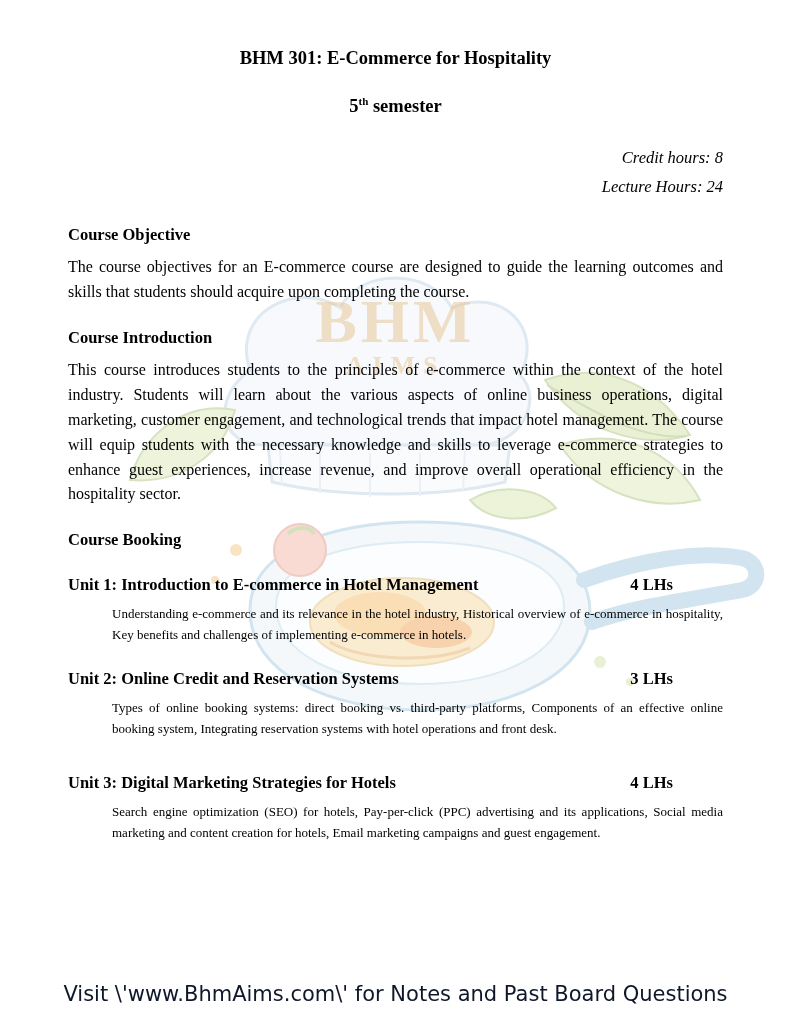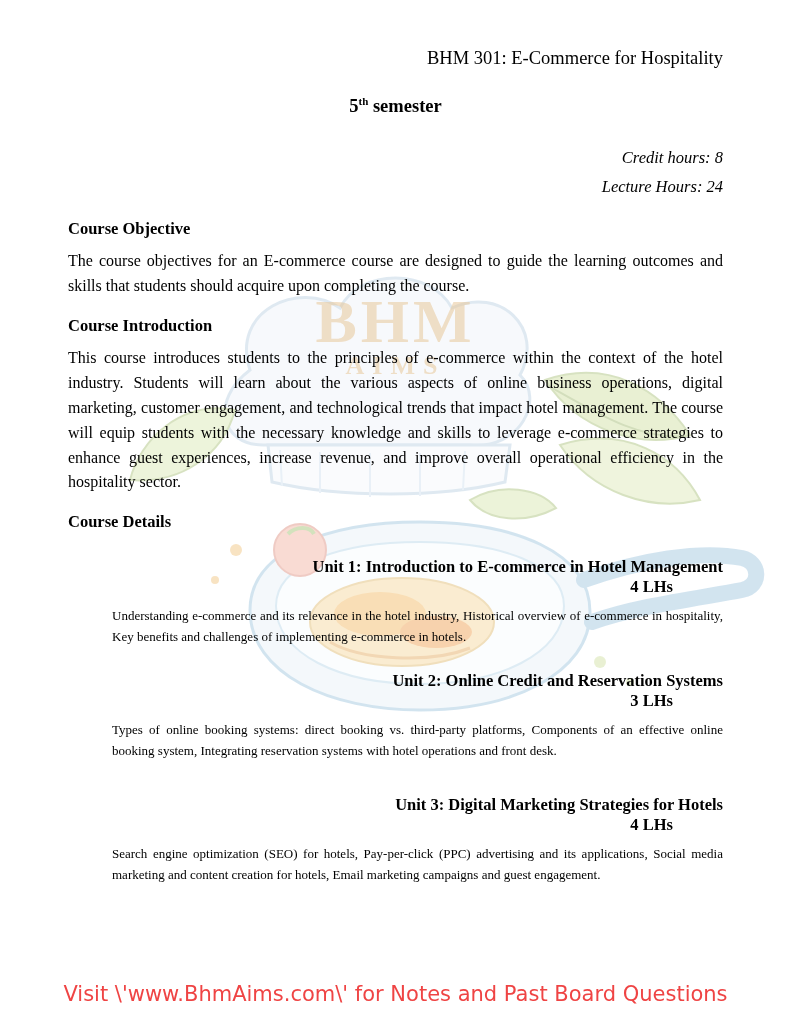--- a/index.html
+++ b/index.html
@@ -59,23 +59,23 @@
     line-height: 1.1;
   }
 
   
   .content {
     position: relative;
     z-index: 2;
     padding: 46px 68px 0 68px;
   }
   .doc-title {
-    text-align: right;
+    text-align: center;
     font-size: 18.5px;
-    font-weight: normal;
+    font-weight: bold;
     margin: 0;
     line-height: 1.3;
   }
   .doc-subtitle {
     text-align: center;
     font-size: 18.5px;
     font-weight: bold;
     margin: 24px 0 0 0;
     line-height: 1.3;
   }
@@ -88,59 +88,58 @@
     text-align: right;
     font-style: italic;
     font-size: 16.5px;
     line-height: 1.75;
   }
   .meta div { white-space: nowrap; }
 
   h2.section-head {
     font-size: 16.5px;
     font-weight: bold;
-    margin: 16px 0 10px 0;
+    margin: 22px 0 10px 0;
     line-height: 1.3;
   }
   p.para {
     font-size: 16px;
     text-align: justify;
     margin: 0 0 4px 0;
     line-height: 1.55;
   }
   .unit-row {
     display: flex;
     justify-content: space-between;
     align-items: flex-end;
     font-size: 16.5px;
     font-weight: bold;
     margin-top: 24px;
     margin-bottom: 8px;
-    flex-direction: column;
   }
   .unit-title { white-space: nowrap; }
   .unit-lhs { white-space: nowrap; padding-right: 50px; }
   .unit-body {
     font-size: 13px;
     text-align: justify;
     margin: 0 0 0 44px;
     line-height: 1.62;
   }
   .gap-sm { height: 10px; }
 
   
   .footer {
     position: absolute;
     left: 0;
     bottom: 18px;
     width: 791px;
     text-align: center;
     font-family: "DejaVu Sans", sans-serif;
     font-size: 21px;
-    color: #ef4444;
+    color: #0f172a;
     z-index: 3;
   }
 </style>
 </head>
 <body>
 
 <div class="page">
 
   <svg class="watermark" viewBox="0 0 791 520" xmlns="http://www.w3.org/2000/svg">
     <g opacity="0.45">
@@ -195,21 +194,21 @@
       <div>Credit hours: 8</div>
       <div>Lecture Hours: 24</div>
     </div>
 
     <h2 class="section-head">Course Objective</h2>
     <p class="para">The course objectives for an E-commerce course are designed to guide the learning outcomes and skills that students should acquire upon completing the course.</p>
 
     <h2 class="section-head">Course Introduction</h2>
     <p class="para">This course introduces students to the principles of e-commerce within the context of the hotel industry. Students will learn about the various aspects of online business operations, digital marketing, customer engagement, and technological trends that impact hotel management. The course will equip students with the necessary knowledge and skills to leverage e-commerce strategies to enhance guest experiences, increase revenue, and improve overall operational efficiency in the hospitality sector.</p>
 
-    <h2 class="section-head">Course Details</h2>
+    <h2 class="section-head">Course Booking</h2>
 
     <div class="unit-row">
       <span class="unit-title">Unit 1: Introduction to E-commerce in Hotel Management</span>
       <span class="unit-lhs">4 LHs</span>
     </div>
     <p class="unit-body">Understanding e-commerce and its relevance in the hotel industry, Historical overview of e-commerce in hospitality, Key benefits and challenges of implementing e-commerce in hotels.</p>
 
     <div class="unit-row">
       <span class="unit-title">Unit 2: Online Credit and Reservation Systems</span>
       <span class="unit-lhs">3 LHs</span>

